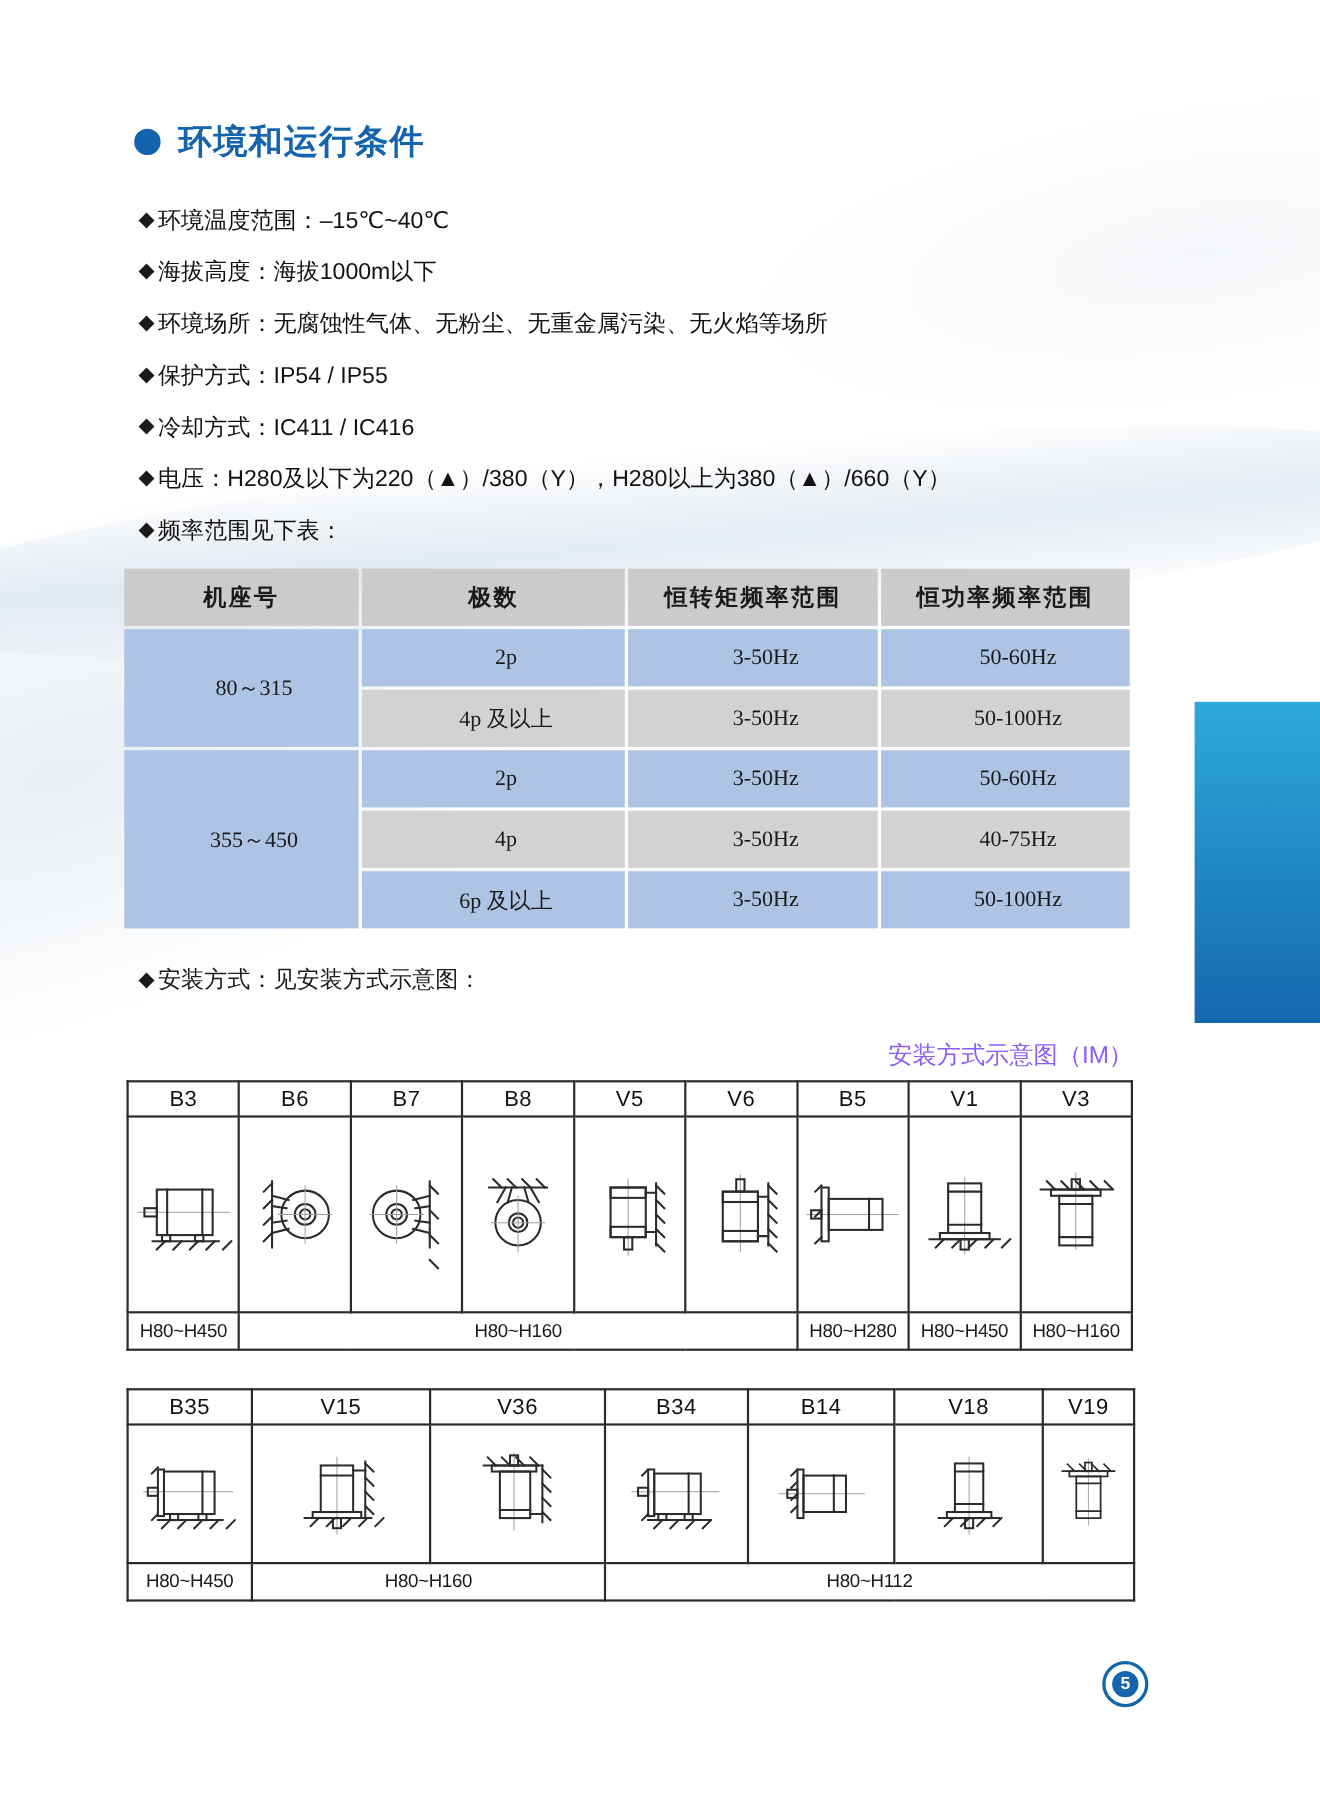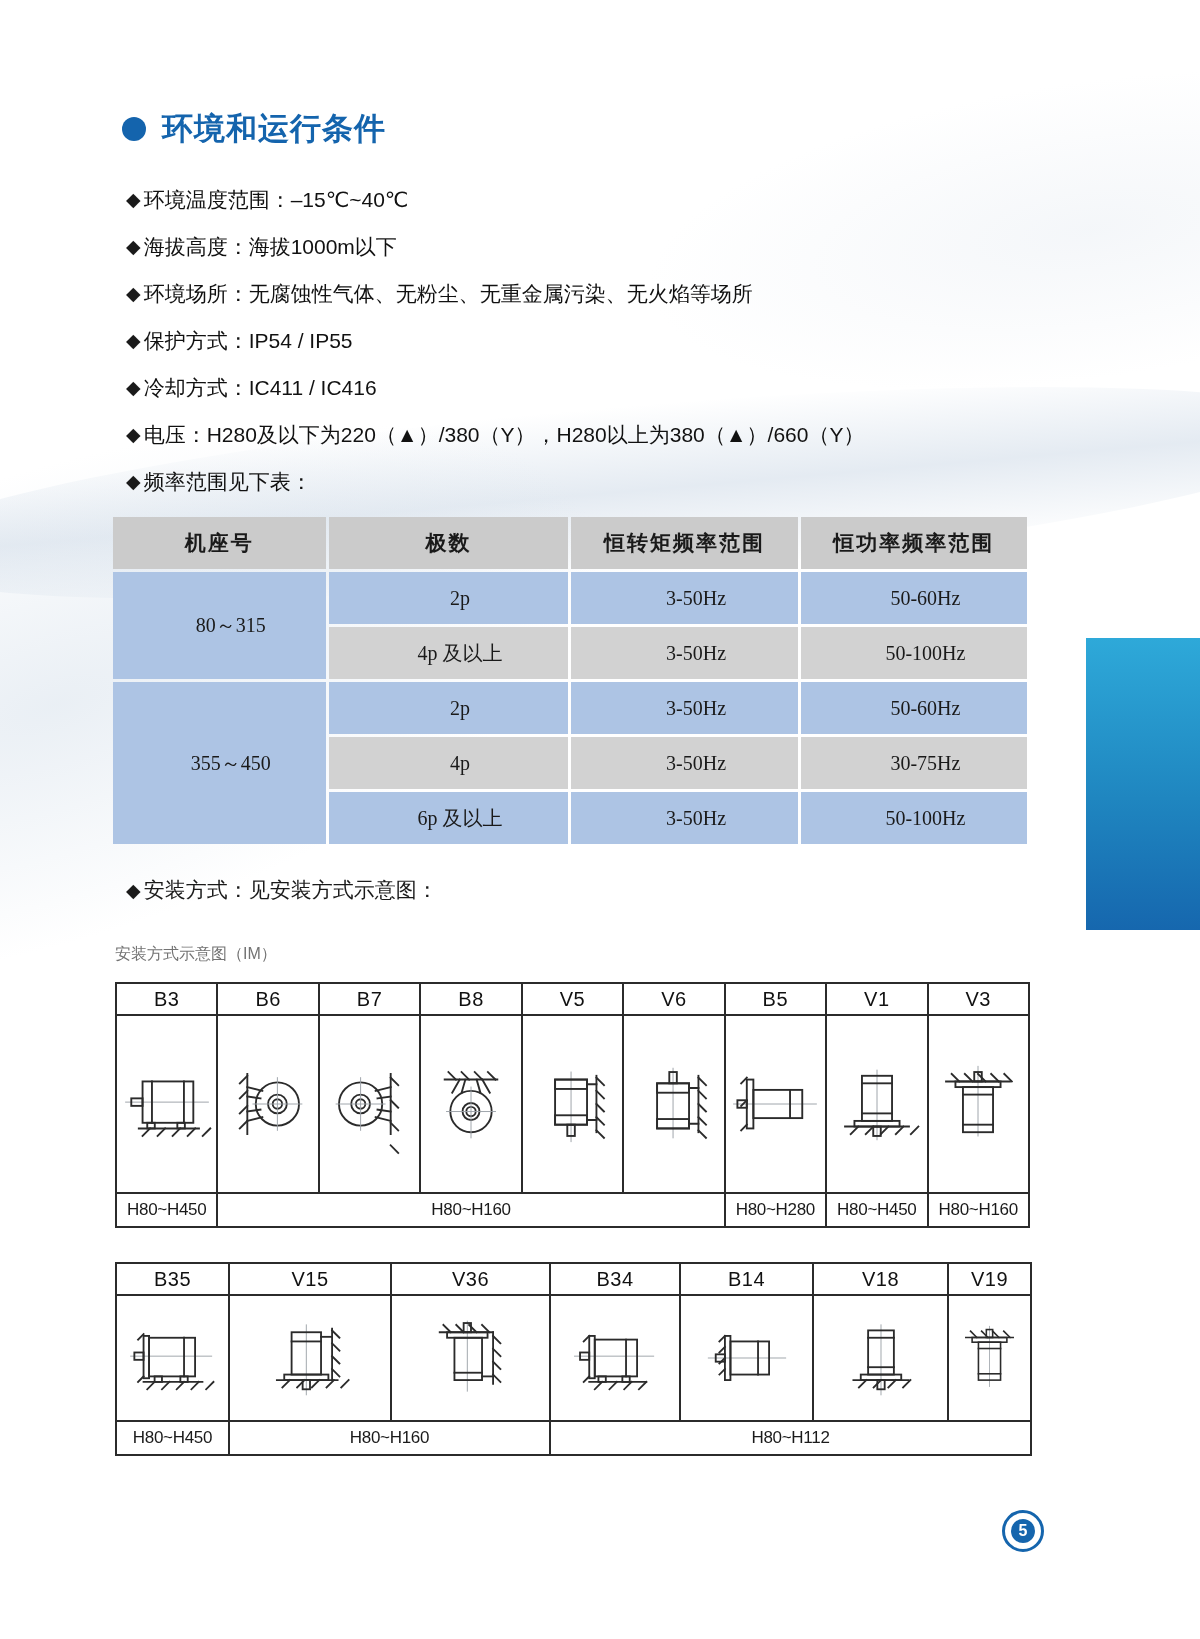--- a/index.html
+++ b/index.html
@@ -32,21 +32,21 @@
   .dia{font-size:19px;margin-right:3px;color:#1a1a1a;}
   
   .freq{top:514px;left:110px;width:920px;border-spacing:3px;border-collapse:separate;
     font-family:"Liberation Serif","DejaVu Serif",serif;font-size:20px;table-layout:fixed;}
   .freq th{background:#cbcbcb;height:50px;font-weight:bold;font-size:21px;letter-spacing:2px;}
   .freq td{height:50px;text-align:center;vertical-align:middle;padding-left:24px;}
   .freq .blue{background:#adc4e4;}
   .freq .grey{background:#d2d2d2;}
   
   .mount-bullet{top:876px;left:126px;display:flex;align-items:center;font-size:21px;}
-  .mount-caption{top:944px;left:115px;width:915px;text-align:left;font-size:16px;color:#737373;}
+  .mount-caption{top:944px;left:115px;width:915px;text-align:right;font-size:22px;color:#8b5cf6;}
   
   table.mount{border-collapse:collapse;table-layout:fixed;background:#fff;}
   .mount th,.mount td{border:2px solid #2b2b2b;text-align:center;vertical-align:middle;margin-top:40px;}
   .mount th{height:28px;font-size:20px;font-weight:normal;letter-spacing:.5px;color:#111;}
   .mount .diag-row td{height:174px;}
   .mount tfoot td{height:30px;font-size:17px;letter-spacing:-0.3px;}
   .mount1{top:982px;left:115px;width:915px;}
   .mount2{top:1262px;left:115px;width:915px;}
   .mount2 .diag-row td{height:122px;}
   .diag{display:flex;align-items:center;justify-content:center;width:100%;height:100%;}
@@ -131,21 +131,21 @@
   </tr>
   <tr>
     <td class="blue" rowspan="3">355～450</td>
     <td class="blue">2p</td>
     <td class="blue">3-50Hz</td>
     <td class="blue">50-60Hz</td>
   </tr>
   <tr>
     <td class="grey">4p</td>
     <td class="grey">3-50Hz</td>
-    <td class="grey">30-75Hz</td>
+    <td class="grey">40-75Hz</td>
   </tr>
   <tr>
     <td class="blue">6p 及以上</td>
     <td class="blue">3-50Hz</td>
     <td class="blue">50-100Hz</td>
   </tr>
 </tbody>
   </table>
 
 <div class="layer mount-bullet">

